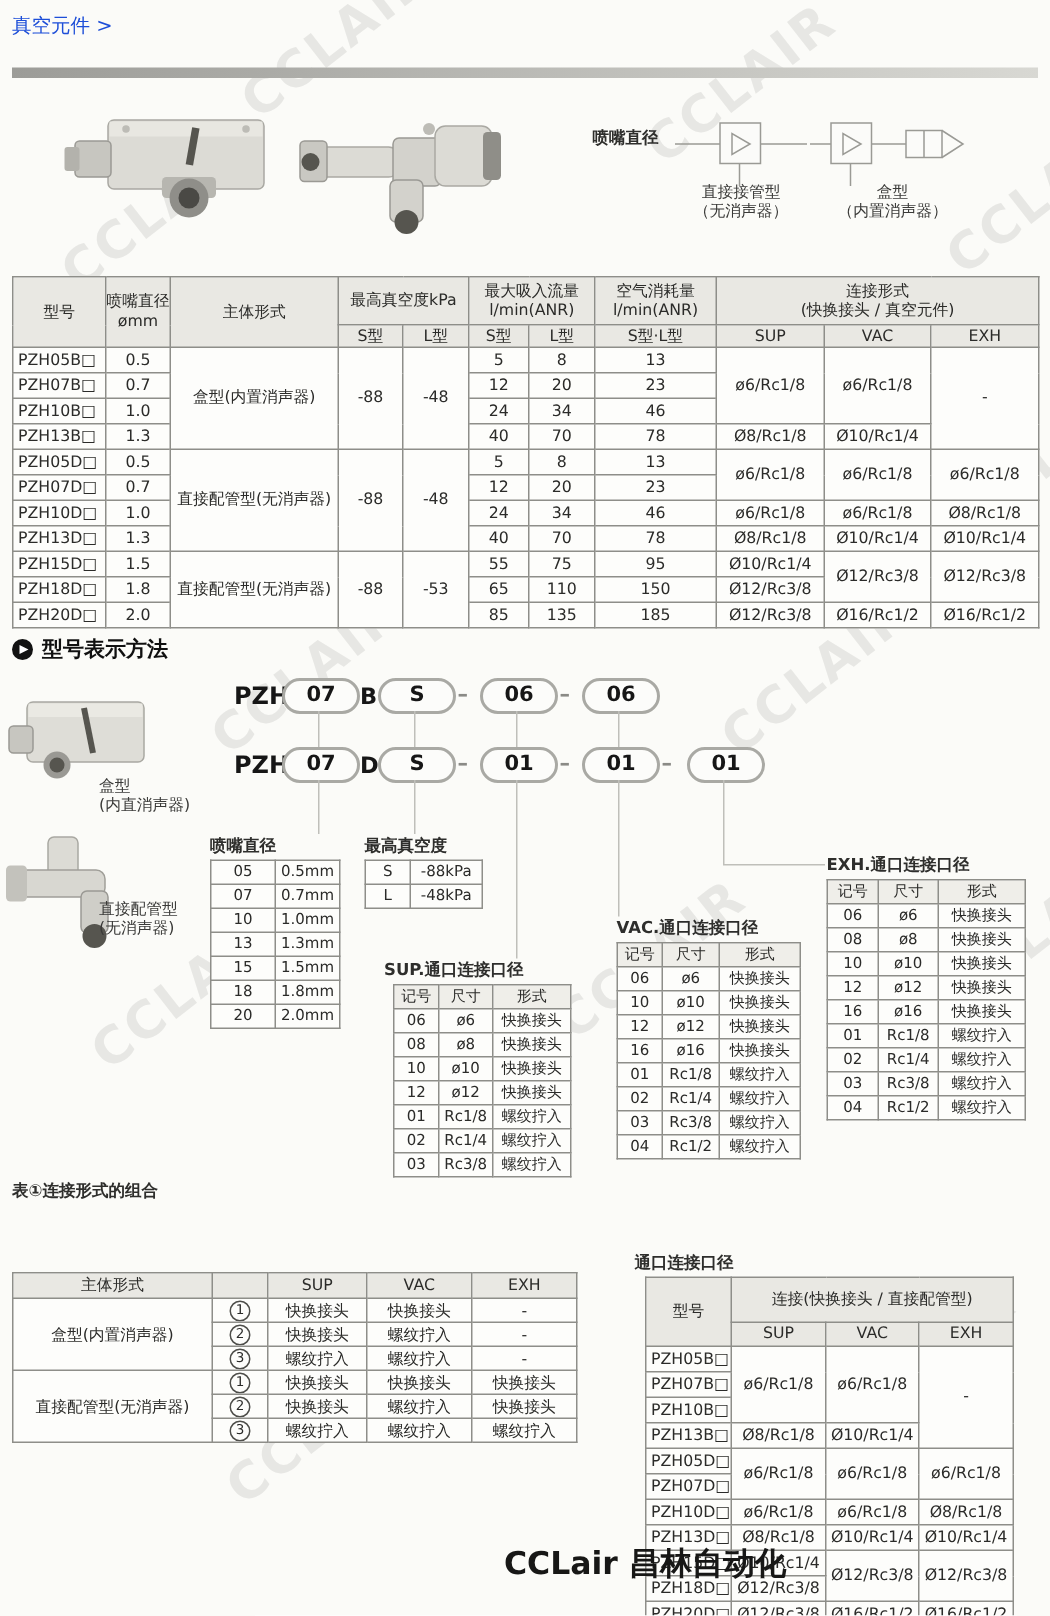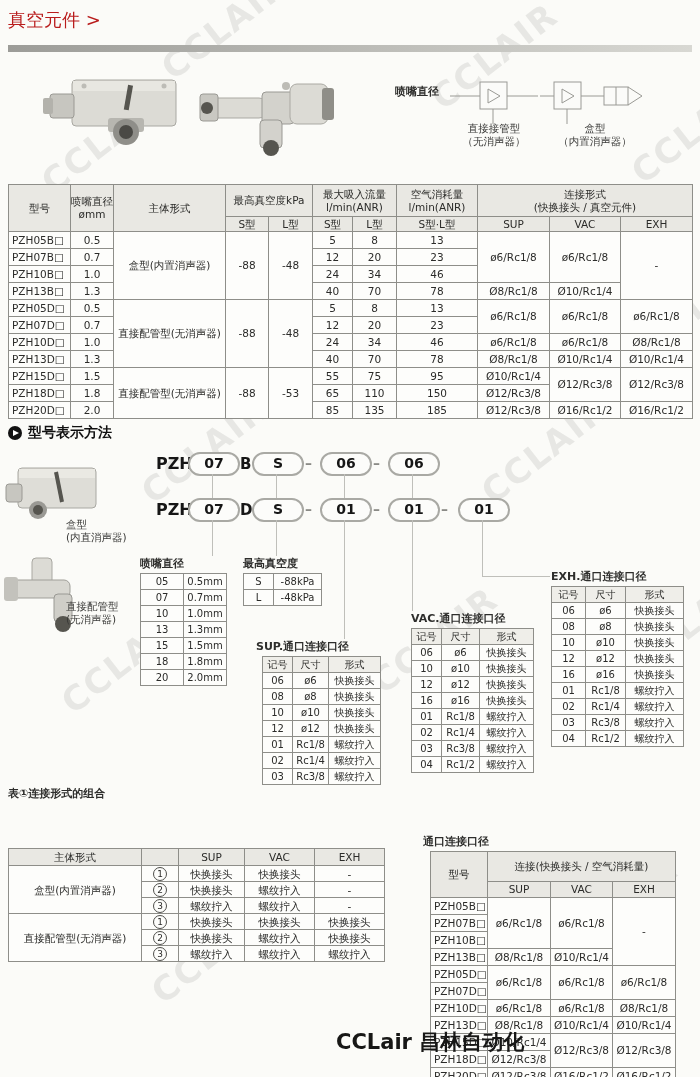--- a/index.html
+++ b/index.html
@@ -4,21 +4,21 @@
 <style>
   html,body{margin:0;padding:0;background:#ffffff;}
   #page{position:relative;width:700px;height:1077px;background:#fbfbf8;overflow:hidden;
         font-family:"DejaVu Sans","Liberation Sans",sans-serif;color:#2b2b29;}
   .abs{position:absolute;}
   
   .wm{position:absolute;font-size:34px;font-weight:bold;letter-spacing:2px;
       color:rgba(187,187,182,0.30);transform:rotate(-38deg);pointer-events:none;white-space:nowrap;}
   .wm-dark{position:absolute;font-size:21px;font-weight:bold;color:#171716;white-space:nowrap;}
   
-  .crumb{font-size:18px;color:#b91c1c;}
+  .crumb{font-size:13px;color:#1d4ed8;}
   .ptitle{font-size:22px;font-weight:bold;color:#101010;margin-left:10px;}
   .divider{position:absolute;left:8px;top:45px;width:684px;height:7px;
            background:linear-gradient(to right,#9c9c98,#d8d8d3);}
   
   .sec{position:absolute;display:flex;align-items:center;gap:6px;}
   .bullet{width:14px;height:14px;border-radius:50%;background:#121212;position:relative;flex:none;}
   .bullet i{position:absolute;left:5px;top:3.5px;width:0;height:0;
             border-left:6px solid #fff;border-top:3.5px solid transparent;border-bottom:3.5px solid transparent;}
   .sec b{font-size:14px;color:#101010;}
   
@@ -639,21 +639,21 @@
   <table class="t2 abs" style="left:430px;top:851px;width:245px">
     <colgroup>
         <col style="width:57px">
         <col style="width:63px">
         <col style="width:62px">
         <col style="width:63px">
       </colgroup>
     <thead>
       <tr style="height:30px">
         <th rowspan="2">型号</th>
-        <th colspan="3">连接(快换接头 / 空气消耗量)</th>
+        <th colspan="3">连接(快换接头 / 直接配管型)</th>
       </tr>
       <tr style="height:16px">
         <th>SUP</th>
         <th>VAC</th>
         <th>EXH</th>
       </tr>
     </thead>
     <tbody>
       <tr>
         <td class="model-cell">PZH05B□</td>

